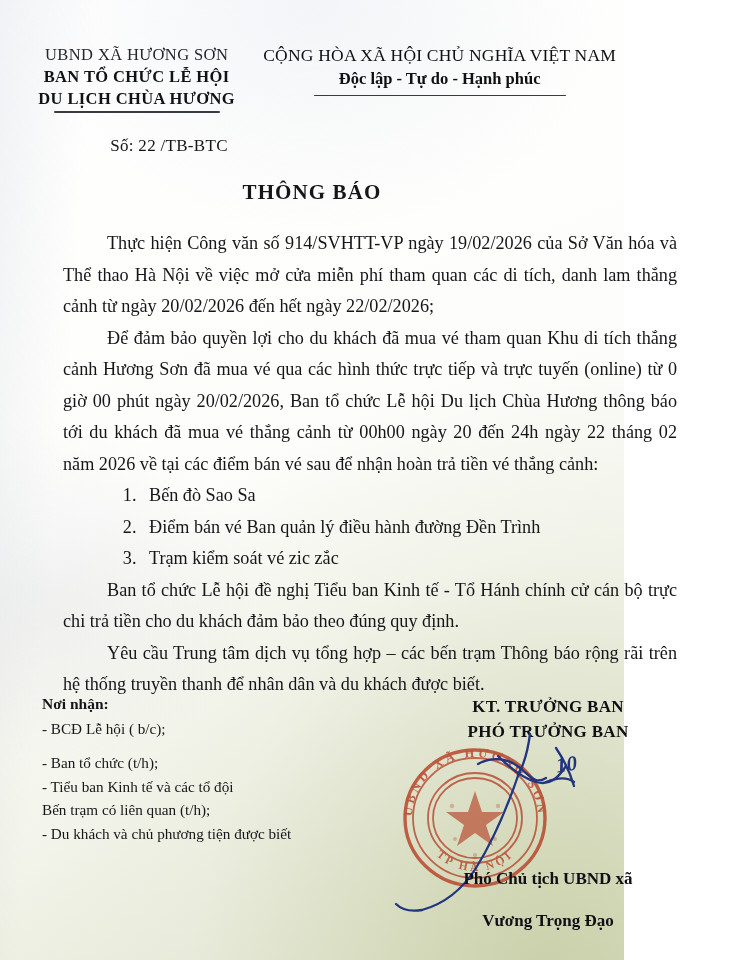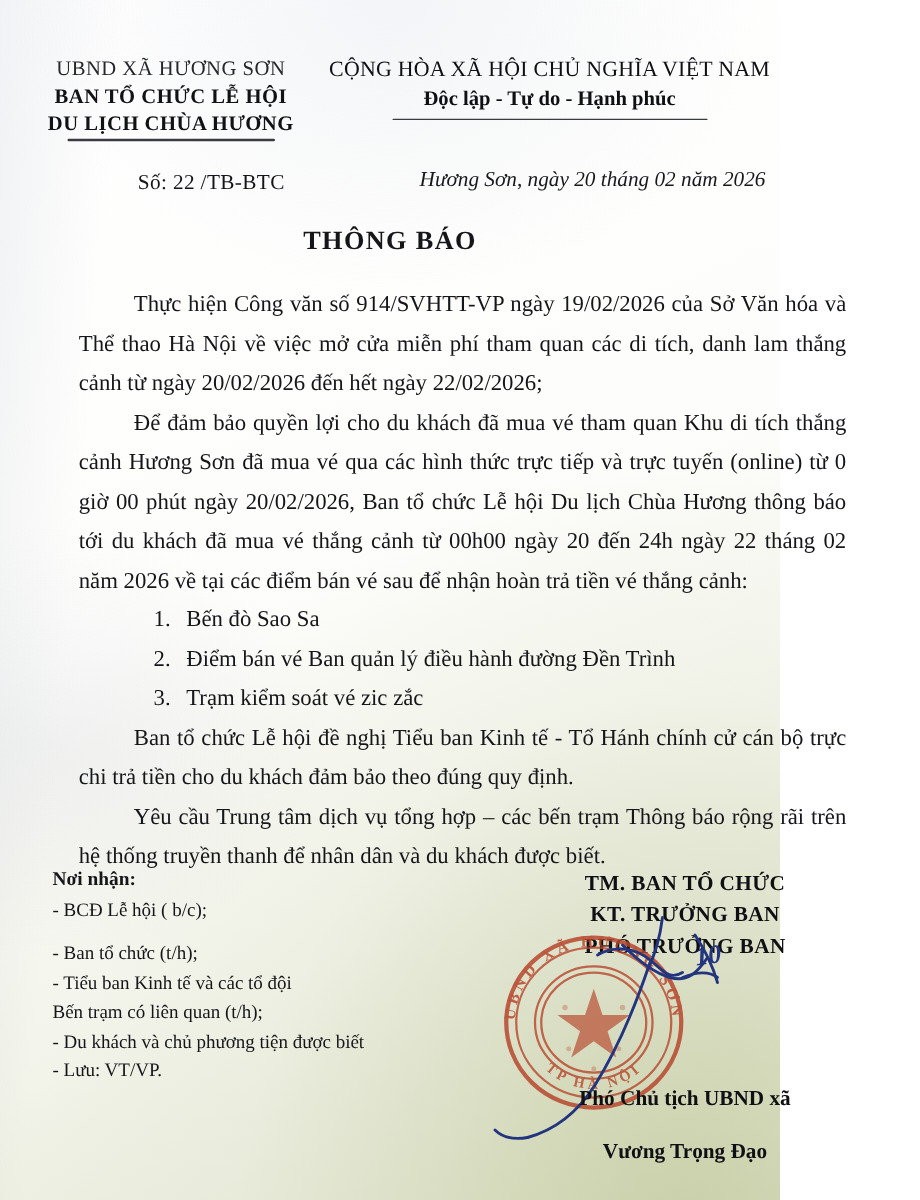--- a/index.html
+++ b/index.html
@@ -252,21 +252,20 @@
       <div class="underline-short"></div>
     </div>
     <div class="header-right">
       <div class="nation-line">CỘNG HÒA XÃ HỘI CHỦ NGHĨA VIỆT NAM</div>
       <div class="motto-line">Độc lập - Tự do - Hạnh phúc</div>
       <div class="underline-motto"></div>
     </div>
   </div>
 
   <div class="doc-number">Số:  22 /TB-BTC</div>
-  <div class="date-place">Hương Sơn, ngày 20 tháng 02 năm 2026</div>
 
   <div class="doc-title">THÔNG BÁO</div>
 
   <div class="body-block">
     <p class="para">Thực hiện Công văn số 914/SVHTT-VP ngày 19/02/2026 của Sở Văn hóa và Thể thao Hà Nội về việc mở cửa miễn phí tham quan các di tích, danh lam thắng cảnh từ ngày 20/02/2026 đến hết ngày 22/02/2026;</p>
     <p class="para">Để đảm bảo quyền lợi cho du khách đã mua vé tham quan Khu di tích thắng cảnh Hương Sơn đã mua vé qua các hình thức trực tiếp và trực tuyến (online) từ 0 giờ 00 phút ngày 20/02/2026, Ban tổ chức Lễ hội Du lịch Chùa Hương thông báo tới du khách đã mua vé thắng cảnh từ 00h00 ngày 20 đến 24h ngày 22 tháng 02 năm 2026 về tại các điểm bán vé sau để nhận hoàn trả tiền vé thắng cảnh:</p>
 
     <ol class="locations">
       <li>Bến đò Sao Sa</li>
       <li>Điểm bán vé Ban quản lý điều hành đường Đền Trình</li>
@@ -277,25 +276,23 @@
     <p class="para">Yêu cầu Trung tâm dịch vụ tổng hợp – các bến trạm Thông báo rộng rãi trên hệ thống truyền thanh để nhân dân và du khách được biết.</p>
   </div>
 
   <div class="recipients">
     <div class="recipients-title">Nơi nhận:</div>
     <div class="recipients-item">- BCĐ Lễ hội ( b/c);</div>
     <div class="recipients-item gap">- Ban tổ chức (t/h);</div>
     <div class="recipients-item">- Tiểu ban Kinh tế và các tổ đội</div>
     <div class="recipients-item">Bến trạm có liên quan (t/h);</div>
     <div class="recipients-item">- Du khách và chủ phương tiện được biết</div>
-    <div class="recipients-item">- Lưu: VT/VP.</div>
   </div>
 
   <div class="signature">
-    <div class="sig-line">TM. BAN TỔ CHỨC</div>
     <div class="sig-line">KT. TRƯỞNG BAN</div>
     <div class="sig-line">PHÓ TRƯỞNG BAN</div>
   </div>
 
   <svg class="seal" viewBox="0 0 166 160">
     <defs>
       <path id="sealArcTop" d="M 20,82 A 63,61 0 0 1 146,82"></path>
       <path id="sealArcBottom" d="M 28,82 A 55,53 0 0 0 138,82"></path>
     </defs>
     <g fill="none" stroke="#b5442a" stroke-width="3.4" opacity="0.95">

